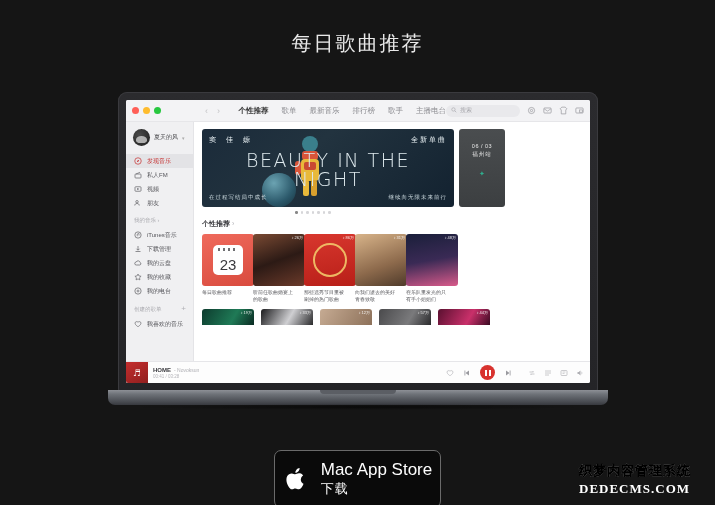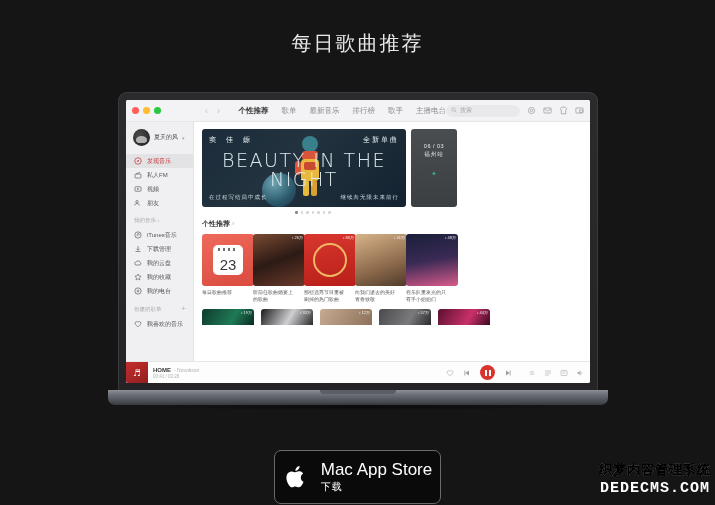--- a/index.html
+++ b/index.html
@@ -106,21 +106,21 @@
     display:flex; align-items:center; justify-content:space-between;
     font-size:5.5px; color:#b0b0b5; padding: 7px 7px 4px 8px;
   }
   .plus { font-size:8px; color:#b0b0b5; line-height:1; }
 
   .content { flex:1; background:#fff; overflow:hidden; position:relative; padding: 7px 0 0 8px; }
 
   
   .banner-wrap { display:flex; gap:5px; }
   .banner {
-    width: 204px; height: 78px; border-radius: 3px; flex:none;
+    width: 252px; height: 78px; border-radius: 3px; flex:none;
     background: linear-gradient(135deg,#1b2b3a 0%, #22333f 40%, #132230 100%);
     position: relative; overflow: hidden;
     display:flex; flex-direction:column; justify-content:space-between;
     padding: 6px 7px;
   }
   .banner .astro {
     position:absolute; left:86px; top:6px; width:44px; height:66px;
   }
   .banner .globe {
     position:absolute; left:60px; top:44px; width:34px; height:34px;
@@ -225,35 +225,35 @@
     position:absolute; top:450px; left:0; right:0;
     display:flex; justify-content:center; gap:34px;
   }
   .dlbtn {
     border:1px solid #6a6a6a; border-radius:7px; background:#0a0a0a;
     display:flex; align-items:center; gap:12px;
     padding: 9px 8px; min-width:158px;
   }
   .dl-text { display:flex; flex-direction:column; }
   .dl-main { color:#fff; font-size:17px; line-height:1.15; }
-  .dl-sub { color:#fff; font-size:10px; letter-spacing:1px; }
+  .dl-sub { color:#fff; font-size:13px; letter-spacing:1px; }
   .logo { width:26px; height:28px; display:flex; align-items:center; justify-content:center; flex:none; }
   .logo svg { display:block; }
   .winlogo { display:grid; grid-template-columns:10px 10px; grid-template-rows:10px 10px; gap:2px; }
   .winlogo i { background:#fff; display:block; }
 
   
-  .wm { position:absolute; right:4px; bottom:8px; text-align:center; }
+  .wm { position:absolute; right:24px; bottom:8px; }
   .wm .l1 {
     color:#fff; font-size:13px; letter-spacing:1px; font-weight:bold;
     -webkit-text-stroke:.5px #000;
   }
   .wm .l2 {
-    color:#fff; font-size:15px; letter-spacing:1px; font-weight:bold;
-    font-family:Liberation Mono, monospace; margin-top:1px;
+    color:#fff; font-size:13px; letter-spacing:1px; font-weight:bold;
+    font-family:Liberation Serif, serif; margin-top:1px;
   }
 </style>
 </head>
 <body>
 
 <div class="page-title">每日歌曲推荐</div>
 
 <div class="laptop">
   <div class="lid">
     <div class="screen">

